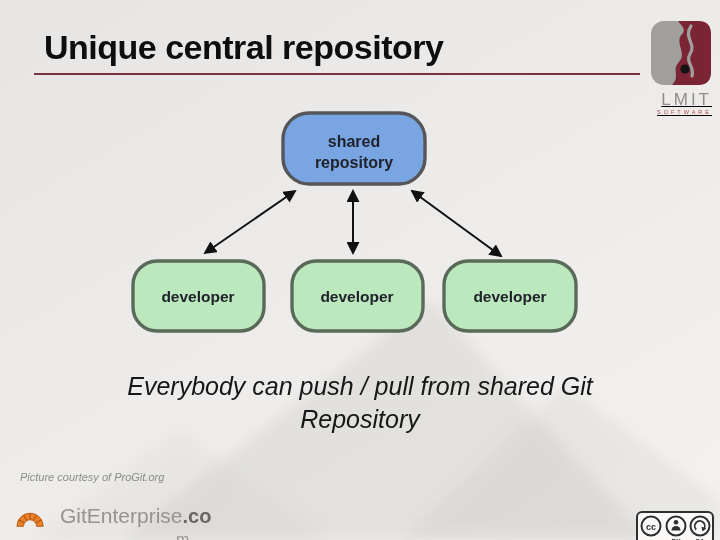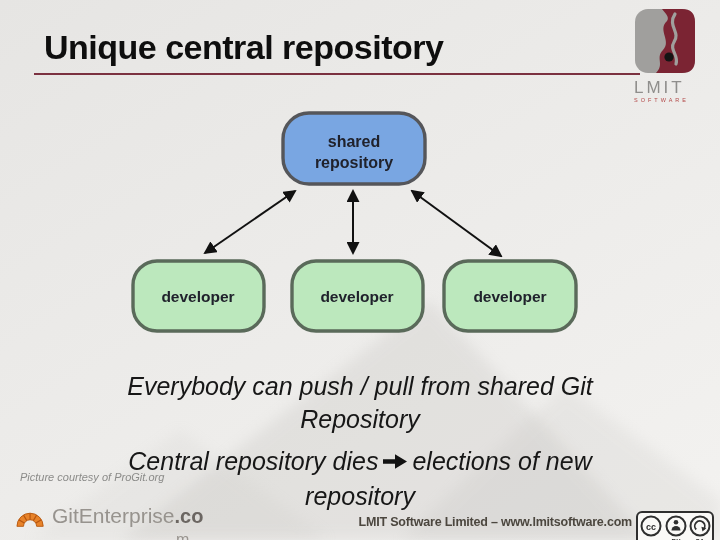--- a/index.html
+++ b/index.html
@@ -13,21 +13,21 @@
   .watermark{z-index:1;}
 
   .page-title{
     position:absolute;left:44px;top:28px;font-size:34px;font-weight:bold;
     color:#0e0e0e;letter-spacing:-0.5px;white-space:nowrap;
   }
   .title-underline{
     position:absolute;left:34px;top:73px;width:606px;height:2px;background:#7b3140;
   }
 
-  .lmit-logo{position:absolute;right:8px;top:8px;width:78px;text-align:left;}
+  .lmit-logo{position:absolute;right:8px;top:20px;width:78px;text-align:right;text-decoration:underline;}
   .lmit-logo .logo-word{
     margin-top:1px;font-size:17px;letter-spacing:3px;color:#8f8e8c;line-height:1;
   }
   .lmit-logo .logo-sub{
     margin-top:2px;font-size:5.5px;letter-spacing:3px;color:#b24545;line-height:1;
   }
 
   .diagram{position:absolute;left:120px;top:105px;width:470px;height:235px;}
   .node-label{font-family:"Liberation Sans",sans-serif;font-weight:bold;fill:#20222c;}
 
@@ -36,21 +36,21 @@
     font-size:25px;line-height:33px;color:#171717;font-style:italic;
   }
   .body-text p{margin:0 0 9px 0;}
   .inline-arrow{display:inline-block;vertical-align:-2px;margin:0 4px;}
 
   .credit-note{
     position:absolute;left:20px;top:471px;font-size:11px;font-style:italic;color:#8b8b89;
   }
 
   .gitenterprise{position:absolute;left:14px;top:501px;display:flex;align-items:center;}
-  .gitenterprise .brand{font-size:21px;color:#97938e;margin-left:4px;}
+  .gitenterprise .brand{font-size:21px;color:#97938e;margin-left:12px;}
   .gitenterprise .tld{font-size:20px;font-weight:bold;color:#6b6662;}
   .brand-overflow{position:absolute;left:176px;top:531px;font-size:16px;color:#98948f;}
 
   .company-footer{
     position:absolute;right:88px;top:515px;font-size:12.5px;font-weight:bold;
     color:#4c473f;letter-spacing:-0.2px;white-space:nowrap;
   }
 
   .cc-badge{
     position:absolute;right:6px;top:511px;width:78px;height:34px;
@@ -115,44 +115,40 @@
         <text class="node-label" x="357" y="302" font-size="15.5" text-anchor="middle">developer</text>
       </g>
       <g>
         <rect x="444" y="261" width="132" height="70" rx="24" fill="#bce8bd" stroke="#5a6a5a" stroke-width="3.4"></rect>
         <text class="node-label" x="510" y="302" font-size="15.5" text-anchor="middle">developer</text>
       </g>
     </svg>
 
     <div class="body-text">
       <p>Everybody can push / pull from shared Git Repository</p>
-      <p><span>Central repository dies</span><span class="inline-arrow"><svg width="26" height="21" viewBox="0 0 26 21">
-              <path d="M1,8.2 H13 V3.2 L25,10.5 L13,17.8 V12.8 H1 Z" fill="#121212"></path>
-            </svg></span><span>elections of new repository</span></p>
     </div>
 
     <div class="credit-note">Picture courtesy of  ProGit.org</div>
 
     <div class="gitenterprise">
       <svg width="34" height="30" viewBox="0 0 36 32">
         <path d="M3,27 A14,14 0 0 1 31,27 L24,27 A7,7 0 0 0 10,27 Z" fill="#e8832a" stroke="#b85a10" stroke-width="1"></path>
         <g stroke="#b5540e" stroke-width="1.2">
           <line x1="4.9" y1="20" x2="10.9" y2="23.5"></line>
           <line x1="10" y1="14.9" x2="13.5" y2="20.9"></line>
           <line x1="17" y1="13" x2="17" y2="20"></line>
           <line x1="24" y1="14.9" x2="20.5" y2="20.9"></line>
           <line x1="29.1" y1="20" x2="23.1" y2="23.5"></line>
         </g>
       </svg>
       <span class="brand">GitEnterprise</span>
         <span class="tld">.co</span>
     </div>
     <div class="brand-overflow">m</div>
 
-    <div class="company-footer">LMIT Software Limited – www.lmitsoftware.com</div>
 
     <div class="cc-badge">
       <svg width="74" height="34" viewBox="0 0 74 34">
         <g>
           <circle cx="13" cy="13" r="9.5" fill="none" stroke="#2f2f2f" stroke-width="2"></circle>
           <text x="13" y="16.5" font-size="9" font-weight="bold" text-anchor="middle" fill="#2f2f2f" font-family="Liberation Sans, sans-serif">cc</text>
         </g>
         <g>
           <circle cx="38" cy="13" r="9.5" fill="none" stroke="#2f2f2f" stroke-width="2"></circle>
           <circle cx="38" cy="9.3" r="2.3" fill="#2f2f2f"></circle>

